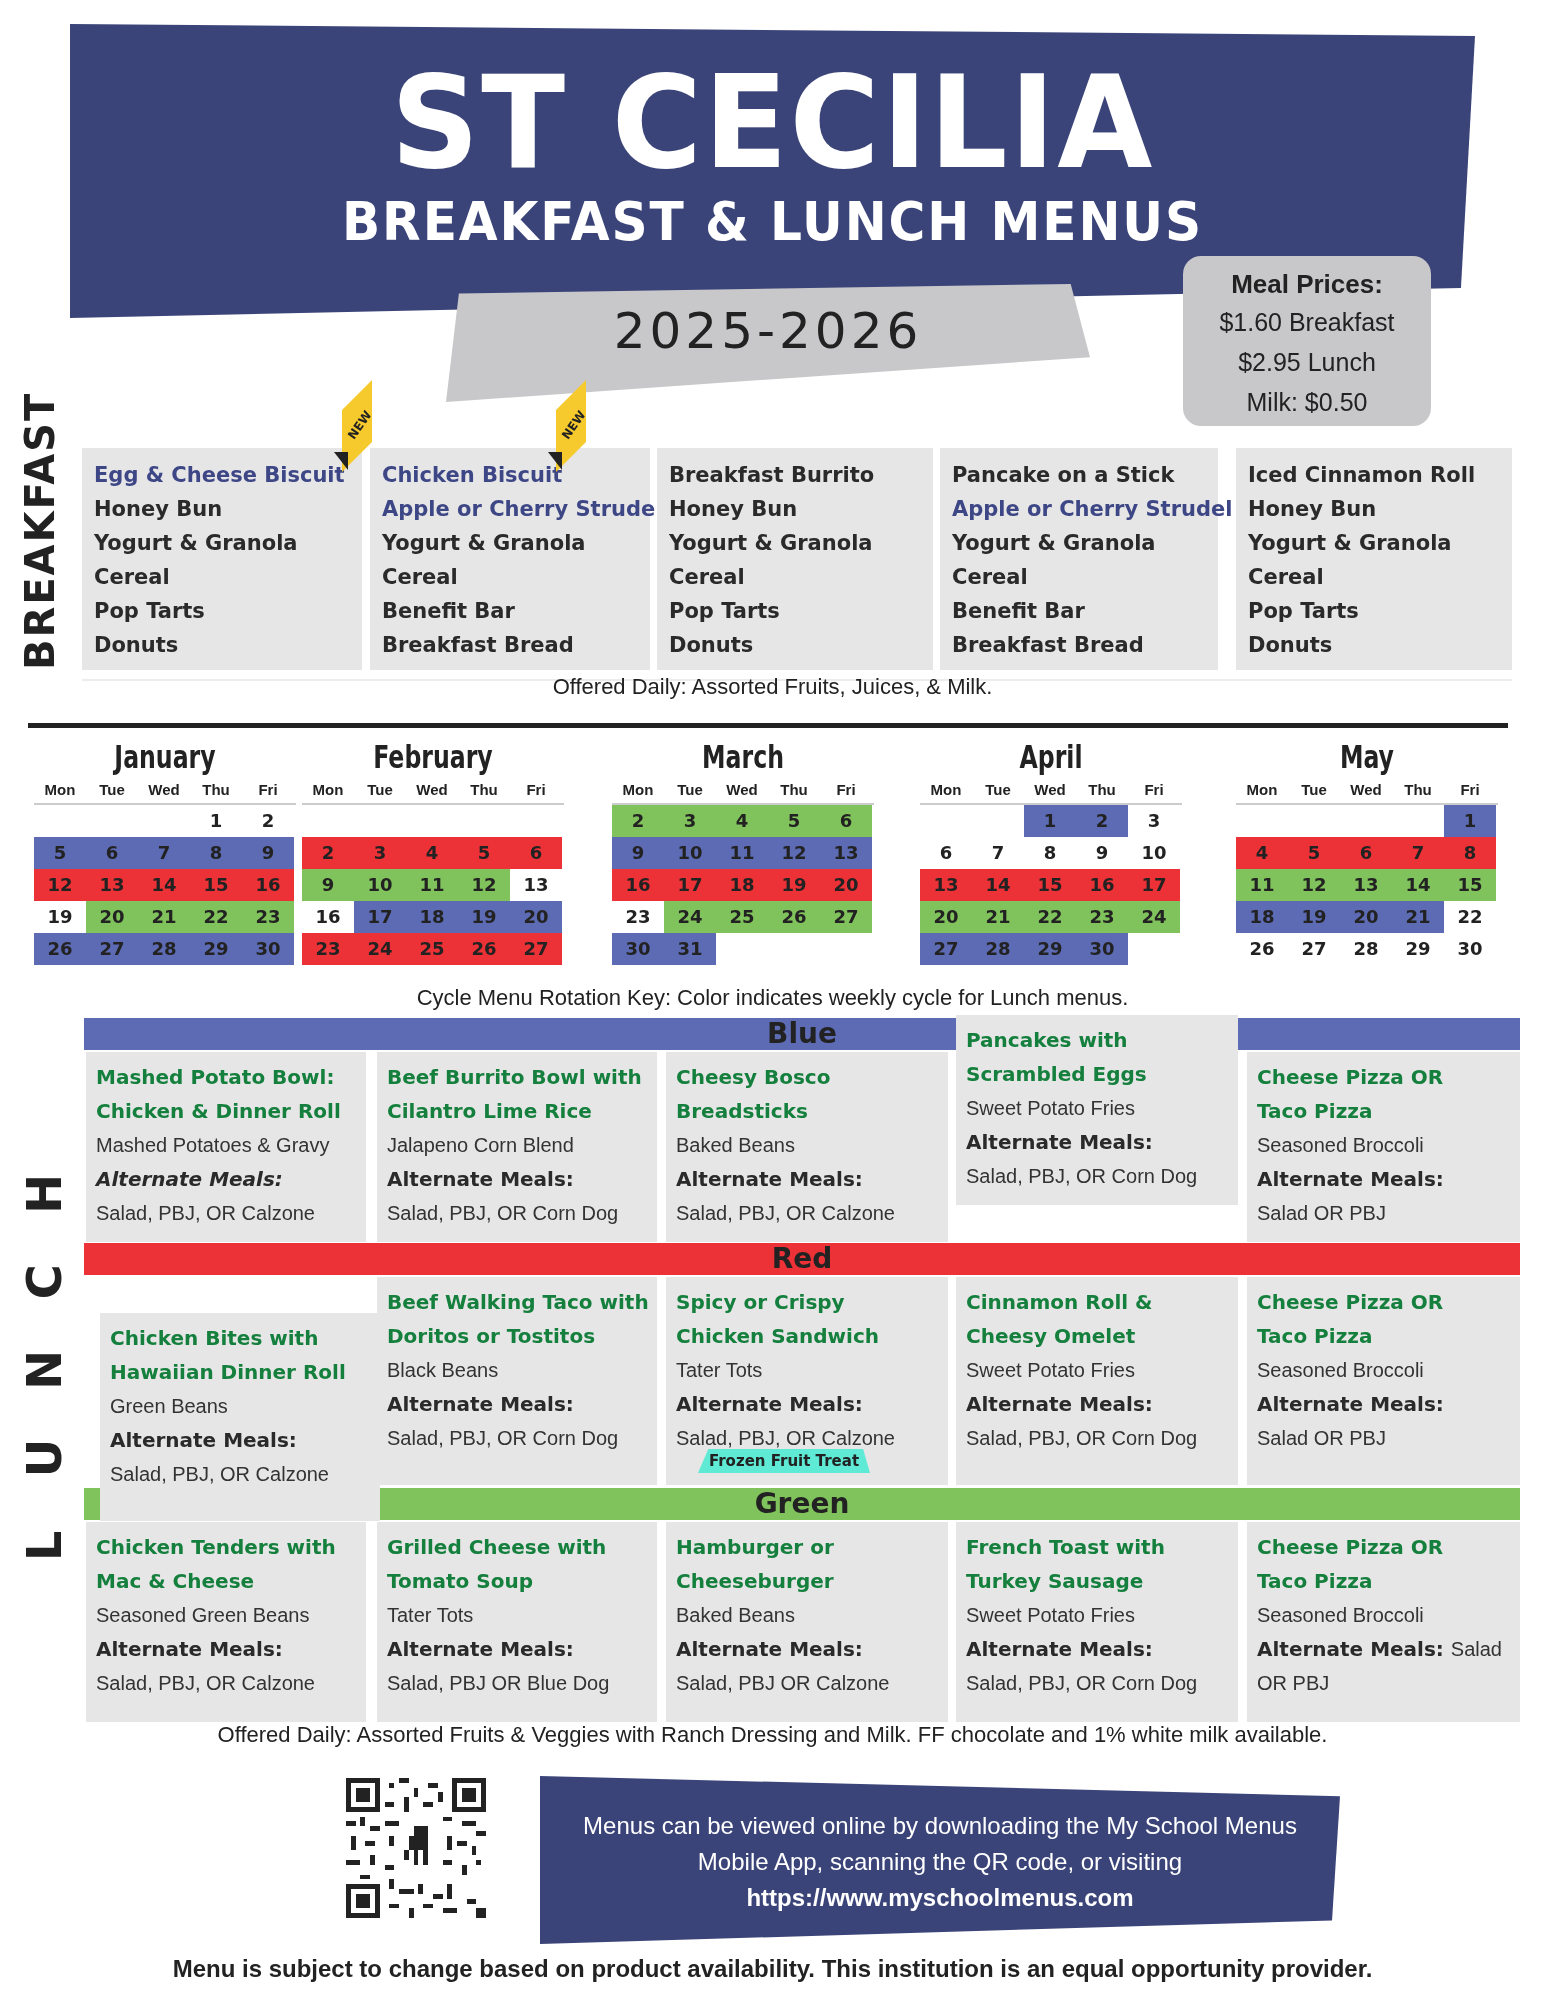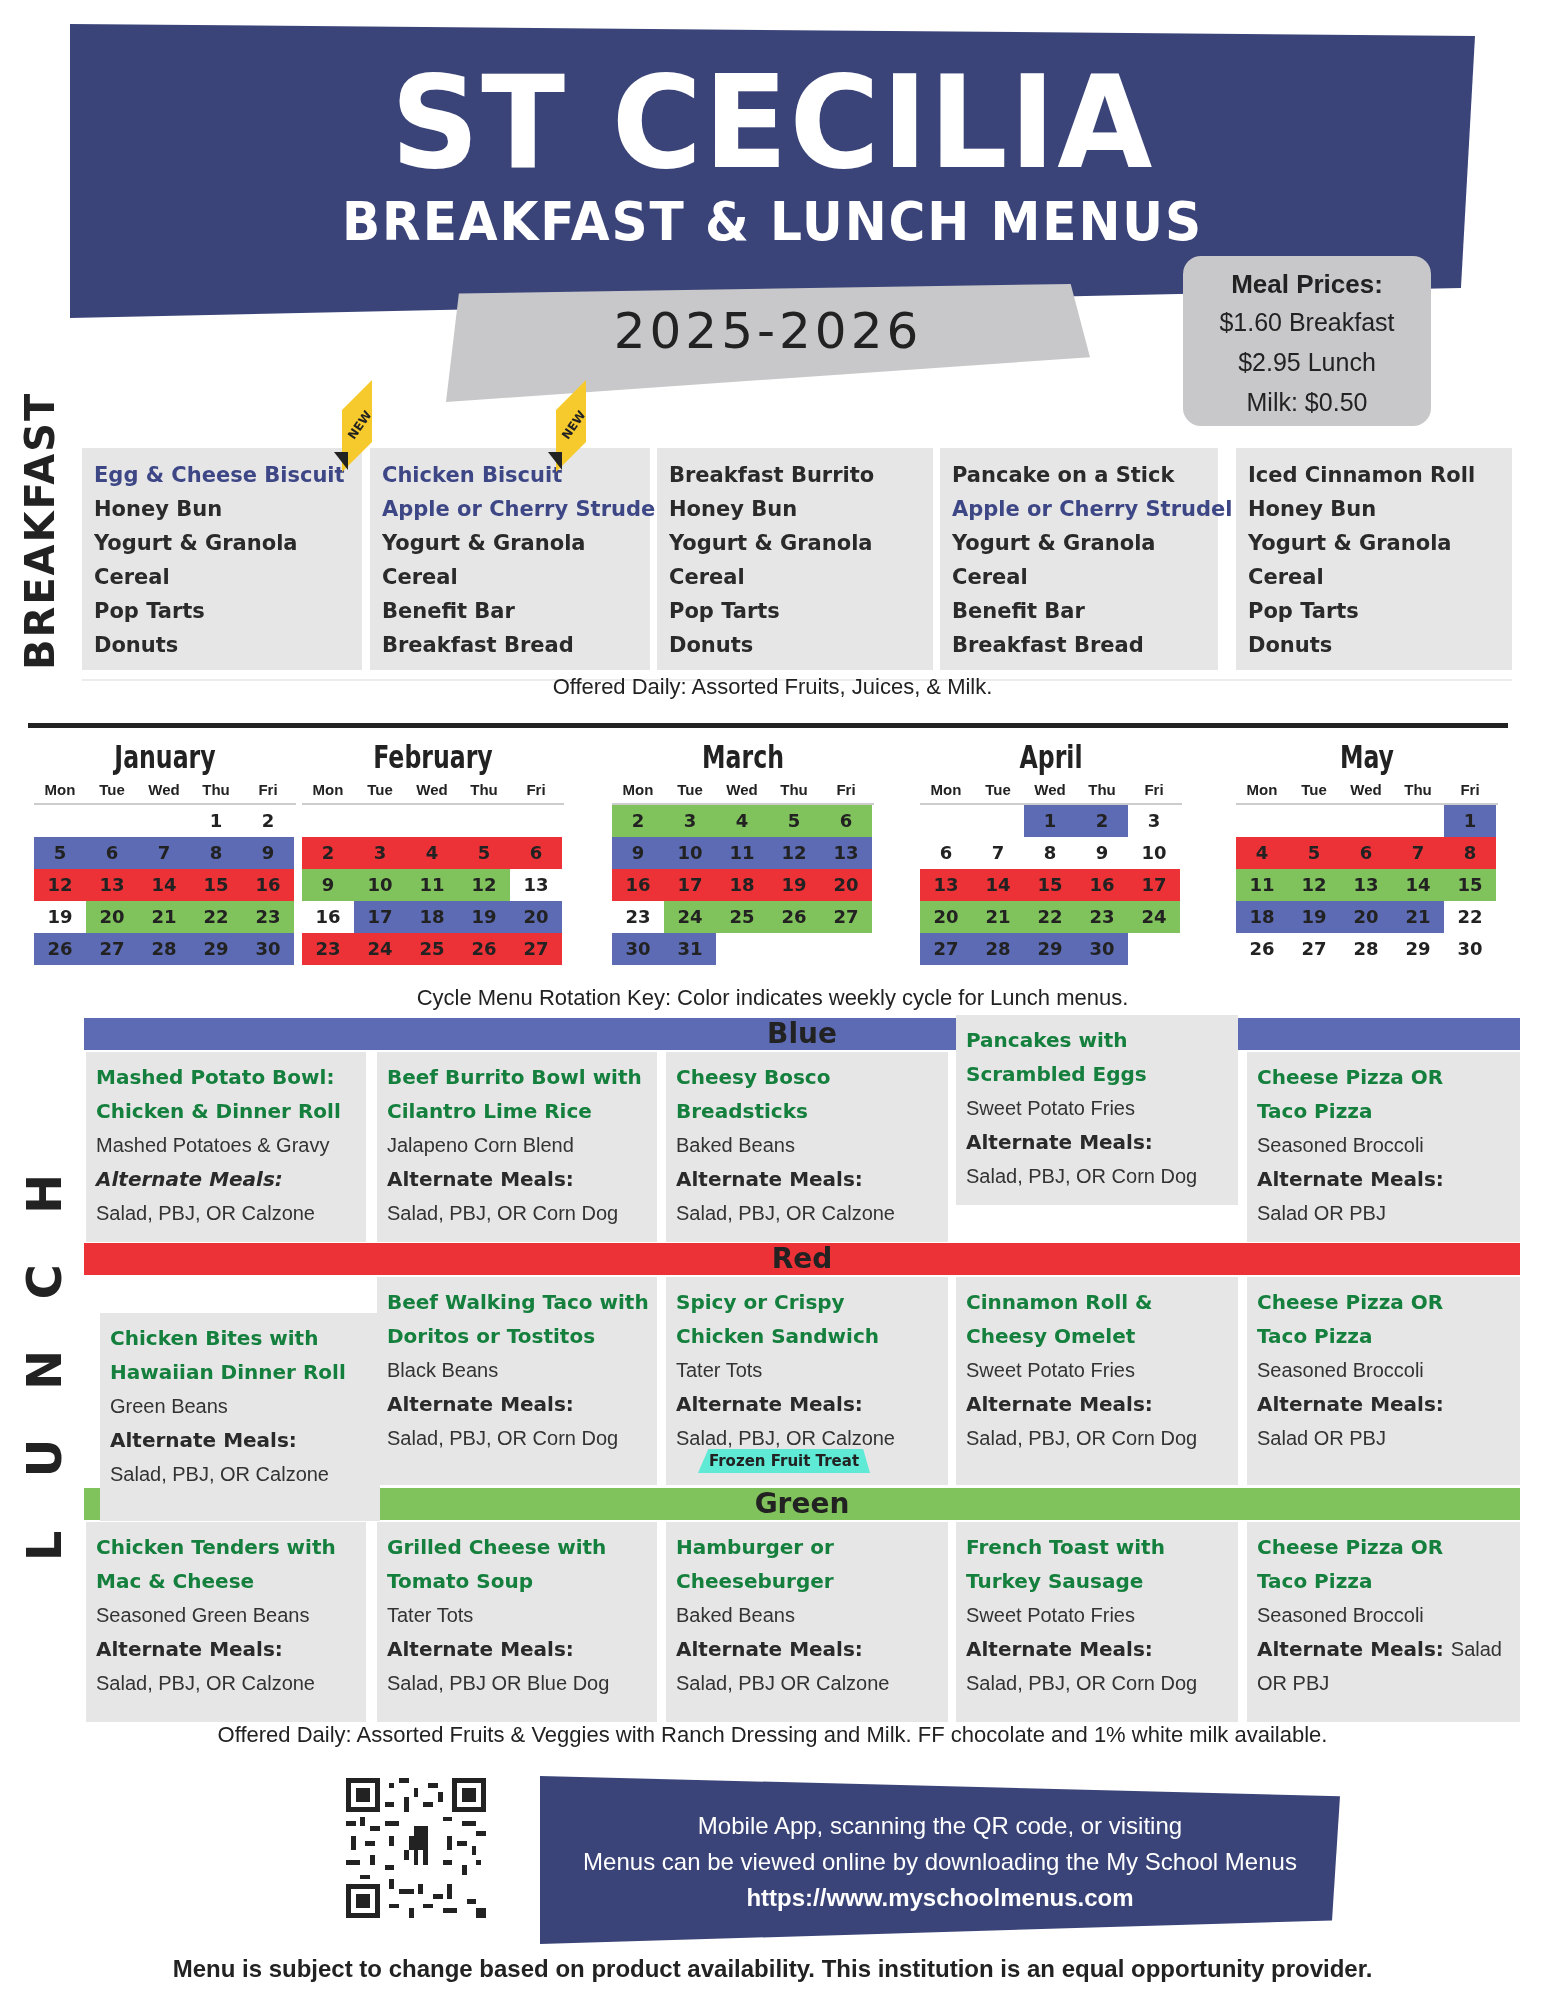--- a/index.html
+++ b/index.html
@@ -639,17 +639,17 @@
       <rect x="14" y="10" width="3" height="2"></rect>
         <rect x="13" y="12" width="4" height="3"></rect>
         <rect x="12" y="15" width="1" height="2"></rect>
         <rect x="14" y="15" width="1" height="3"></rect>
         <rect x="16" y="15" width="1" height="3"></rect>
     </g>
   </svg>
 </div>
 <div class="app-box"></div>
 <div class="app-text">
+  <div>Menus can be viewed online by downloading the My School Menus</div>
   <div>Mobile App,  scanning the QR code,  or visiting</div>
-  <div>Menus can be viewed online by downloading the My School Menus</div>
   <div class="url">https://www.myschoolmenus.com</div>
 </div>
 <div class="disclaimer">Menu is subject to change based on product availability. This institution is an equal opportunity provider.</div>
 
 </body></html>

